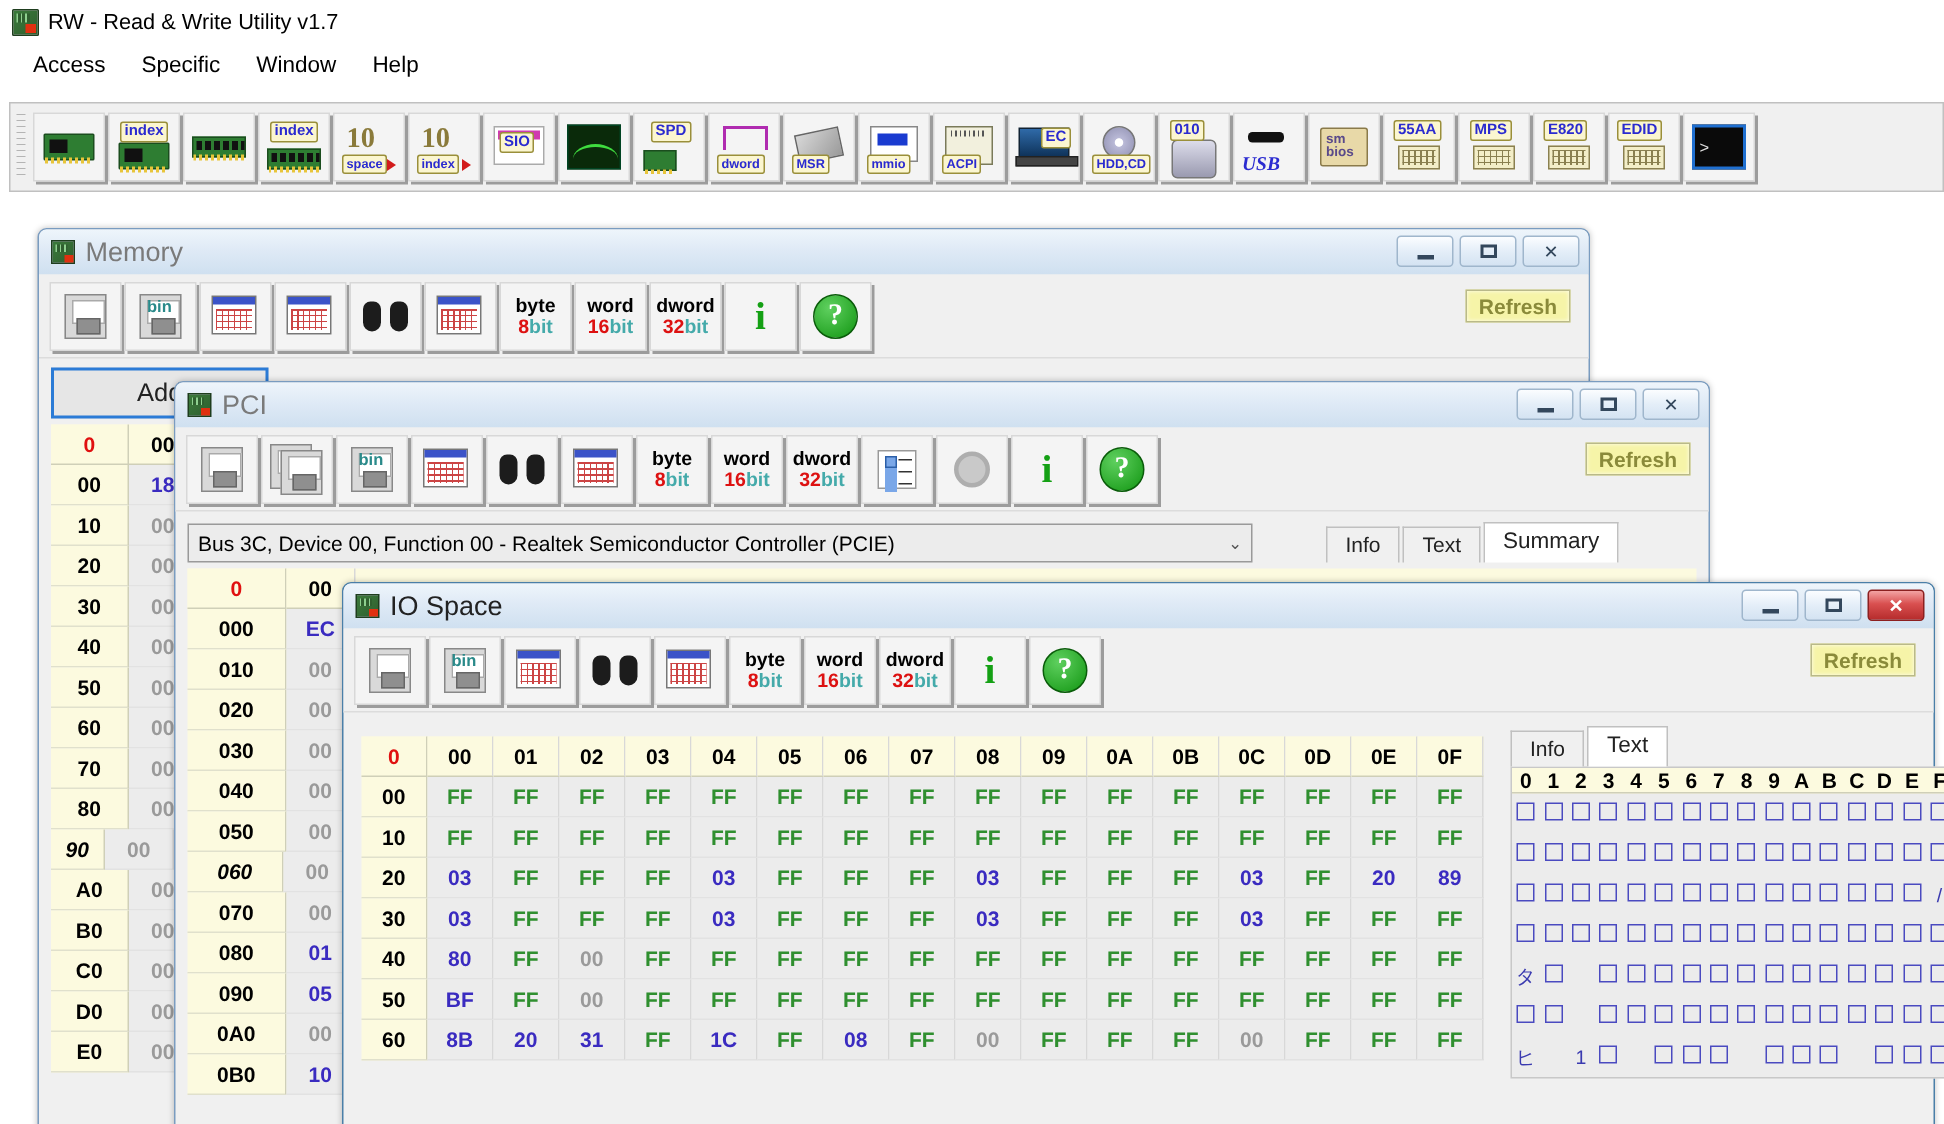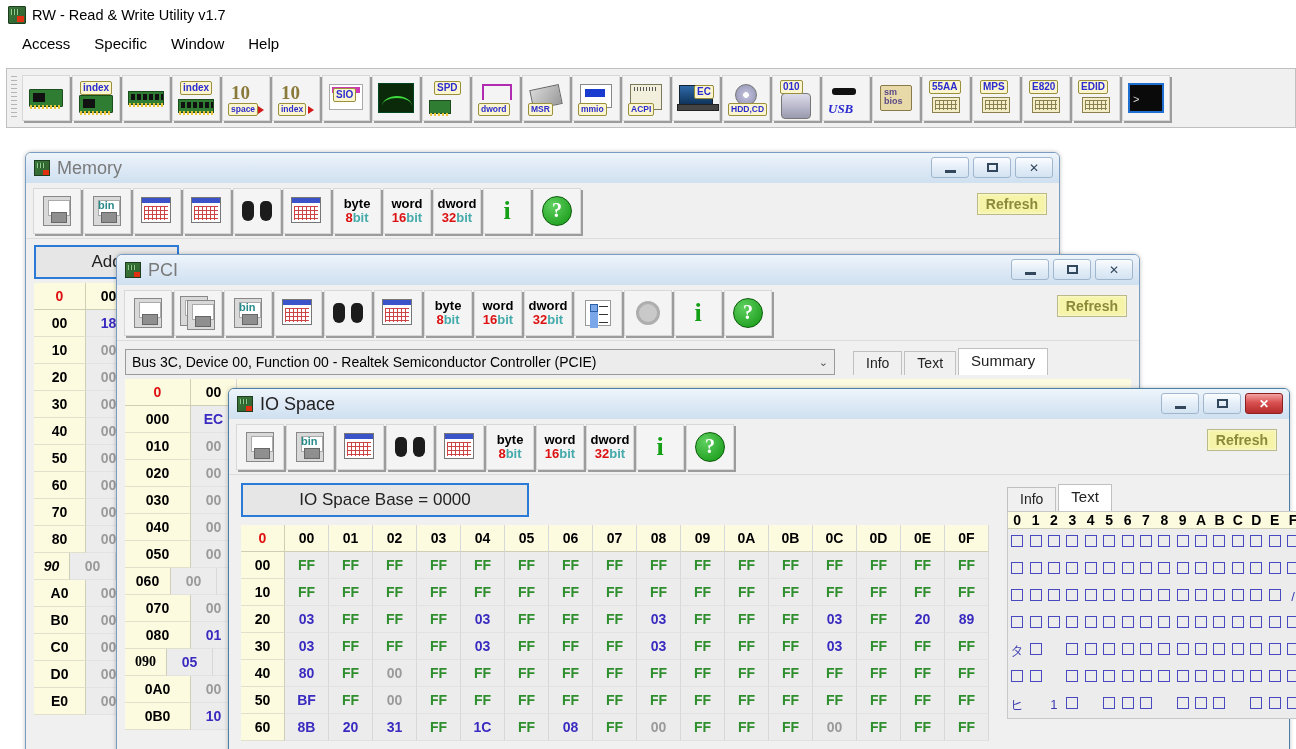--- a/index.html
+++ b/index.html
@@ -811,21 +811,21 @@
     </div>
     <div class="tbtn">
       <div class="info-i">i</div>
     </div>
     <div class="tbtn">
       <div class="help-q">?</div>
     </div>
     <div class="refresh-btn">Refresh</div>
   </div>
 
-  <div style="display:flex; align-items:flex-end; padding:6px 8px 0 8px;">
+  <div style="display:flex; align-items:flex-end; padding:6px 8px 0 8px;gap:31px;">
     <div class="combo" style="width:710px;">
       <span>Bus 3C, Device 00, Function 00 - Realtek Semiconductor  Controller (PCIE)</span>
       <span class="caret">⌄</span>
     </div>
     <div class="tabstrip" style="margin-left:18px;">
       <div class="tab">Info</div>
       <div class="tab">Text</div>
       <div class="tab active">Summary</div>
     </div>
   </div>
@@ -859,36 +859,36 @@
         <div class="hexcell addrcell" style="width: 66px;">040</div>
         <div class="hexcell datacell v-00" style="width: 46px; font-weight: bold;">00</div>
         <div class="hexcell datacell v-nz" style="width: 46px; font-weight: bold;">0</div>
       </div>
       <div class="hexrow">
         <div class="hexcell addrcell" style="width: 66px;">050</div>
         <div class="hexcell datacell v-00" style="width: 46px; font-weight: bold;">00</div>
         <div class="hexcell datacell v-nz" style="width: 46px; font-weight: bold;">0</div>
       </div>
       <div class="hexrow">
-        <div class="hexcell addrcell" style="width: 46px;">060</div>
+        <div class="hexcell addrcell" style="width: 64px; font-style: italic;">060</div>
         <div class="hexcell datacell v-00" style="width: 46px; font-weight: bold;">00</div>
         <div class="hexcell datacell v-nz" style="width: 46px; font-weight: bold;">0</div>
       </div>
       <div class="hexrow">
         <div class="hexcell addrcell" style="width: 66px;">070</div>
         <div class="hexcell datacell v-00" style="width: 46px; font-weight: bold;">00</div>
         <div class="hexcell datacell v-nz" style="width: 46px; font-weight: bold;">2</div>
       </div>
       <div class="hexrow">
         <div class="hexcell addrcell" style="width: 66px;">080</div>
         <div class="hexcell datacell v-nz" style="width: 46px; font-weight: bold;">01</div>
         <div class="hexcell datacell v-nz" style="width: 46px; font-weight: bold;">9</div>
       </div>
       <div class="hexrow">
-        <div class="hexcell addrcell" style="width: 42px; font-family: Liberation Serif, serif;">090</div>
+        <div class="hexcell addrcell" style="width: 66px;">090</div>
         <div class="hexcell datacell v-nz" style="width: 46px; font-weight: bold;">05</div>
         <div class="hexcell datacell v-nz" style="width: 46px; font-weight: bold;">B</div>
       </div>
       <div class="hexrow">
         <div class="hexcell addrcell" style="width: 66px;">0A0</div>
         <div class="hexcell datacell v-00" style="width: 46px; font-weight: bold;">00</div>
         <div class="hexcell datacell v-nz" style="width: 46px; font-weight: bold;">0</div>
       </div>
       <div class="hexrow">
         <div class="hexcell addrcell" style="width: 66px;">0B0</div>
@@ -963,21 +963,20 @@
       <div class="info-i">i</div>
     </div>
     <div class="tbtn">
       <div class="help-q">?</div>
     </div>
     <div class="refresh-btn">Refresh</div>
   </div>
 
   <div style="display:flex; padding:8px 10px 0 12px;">
     <div style="flex:0 0 auto;">
-      <div class="addr-btn" style="width:288px;">IO Space Base = 0000</div>
       <div class="hexgrid" id="io-hexgrid" style="margin-top:8px;">
           <div class="hexrow hexhdr">
             <div class="hexcell addrcell zero" style="width: 44px; font-weight: bold;">0</div>
             <div class="hexcell " style="width: 44px; font-weight: bold;">00</div>
             <div class="hexcell " style="width: 44px; font-weight: bold;">01</div>
             <div class="hexcell " style="width: 44px; font-weight: bold;">02</div>
             <div class="hexcell " style="width: 44px; font-weight: bold;">03</div>
             <div class="hexcell " style="width: 44px; font-weight: bold;">04</div>
             <div class="hexcell " style="width: 44px; font-weight: bold;">05</div>
             <div class="hexcell " style="width: 44px; font-weight: bold;">06</div>

